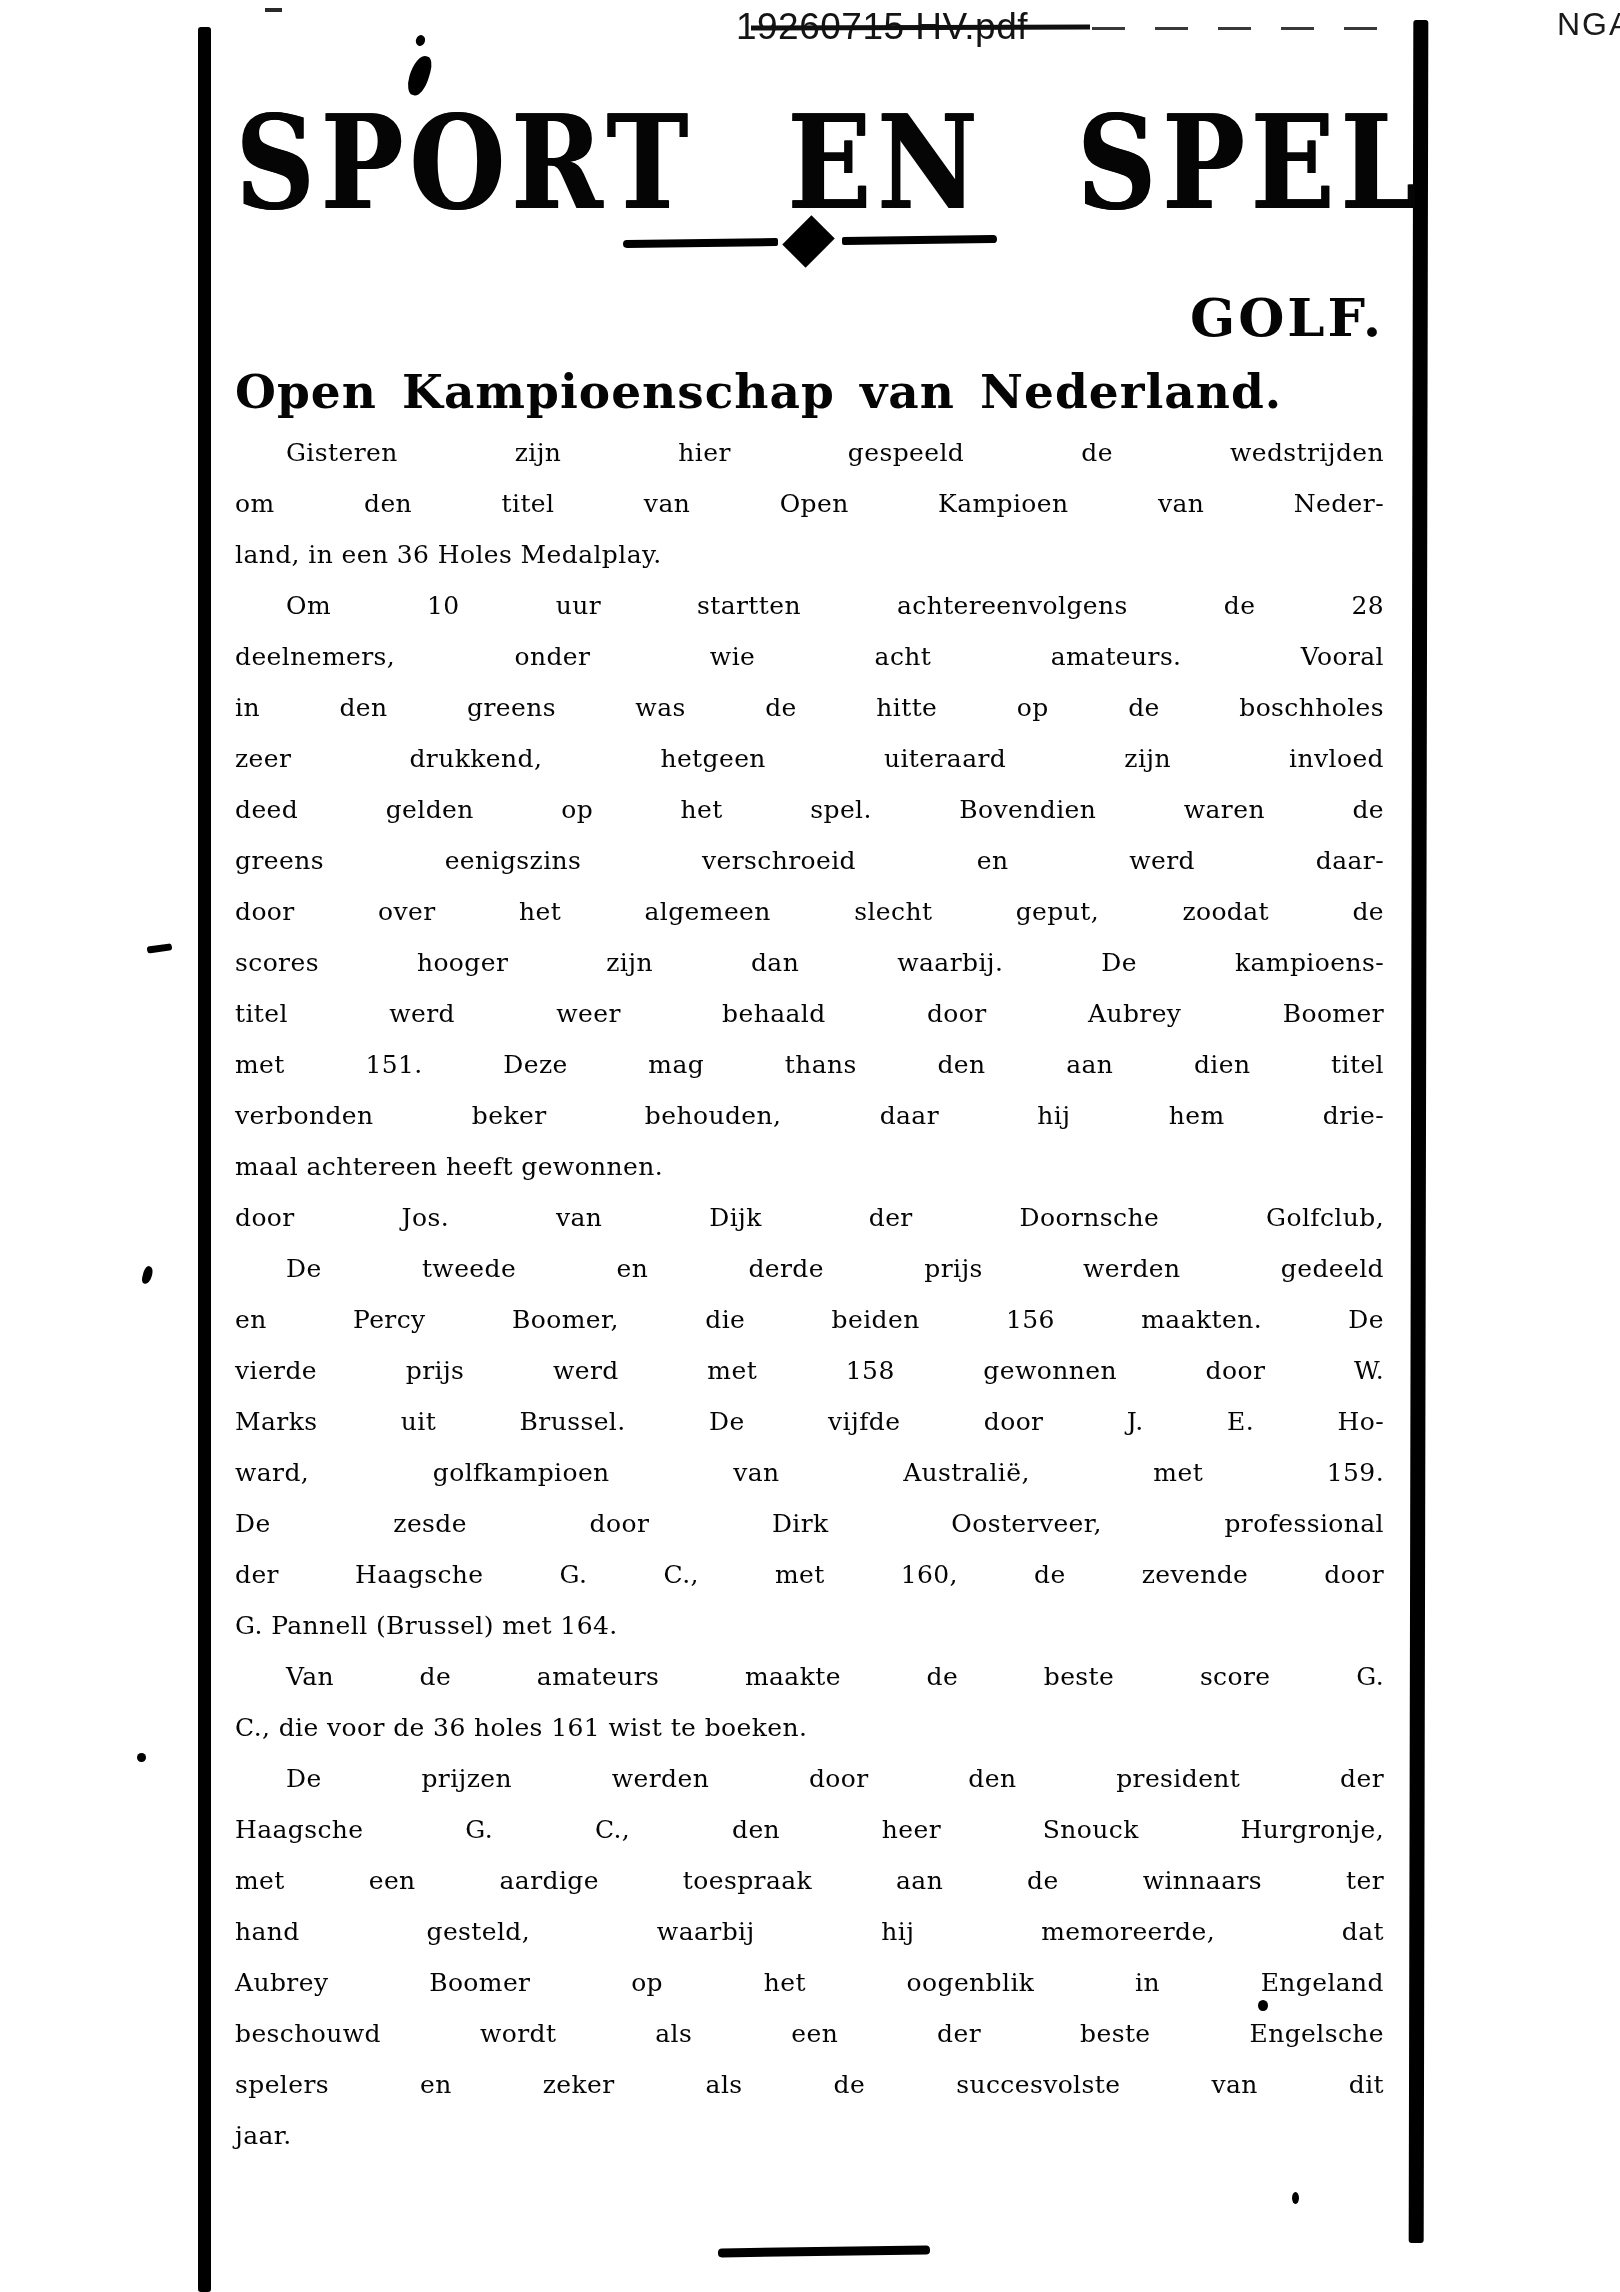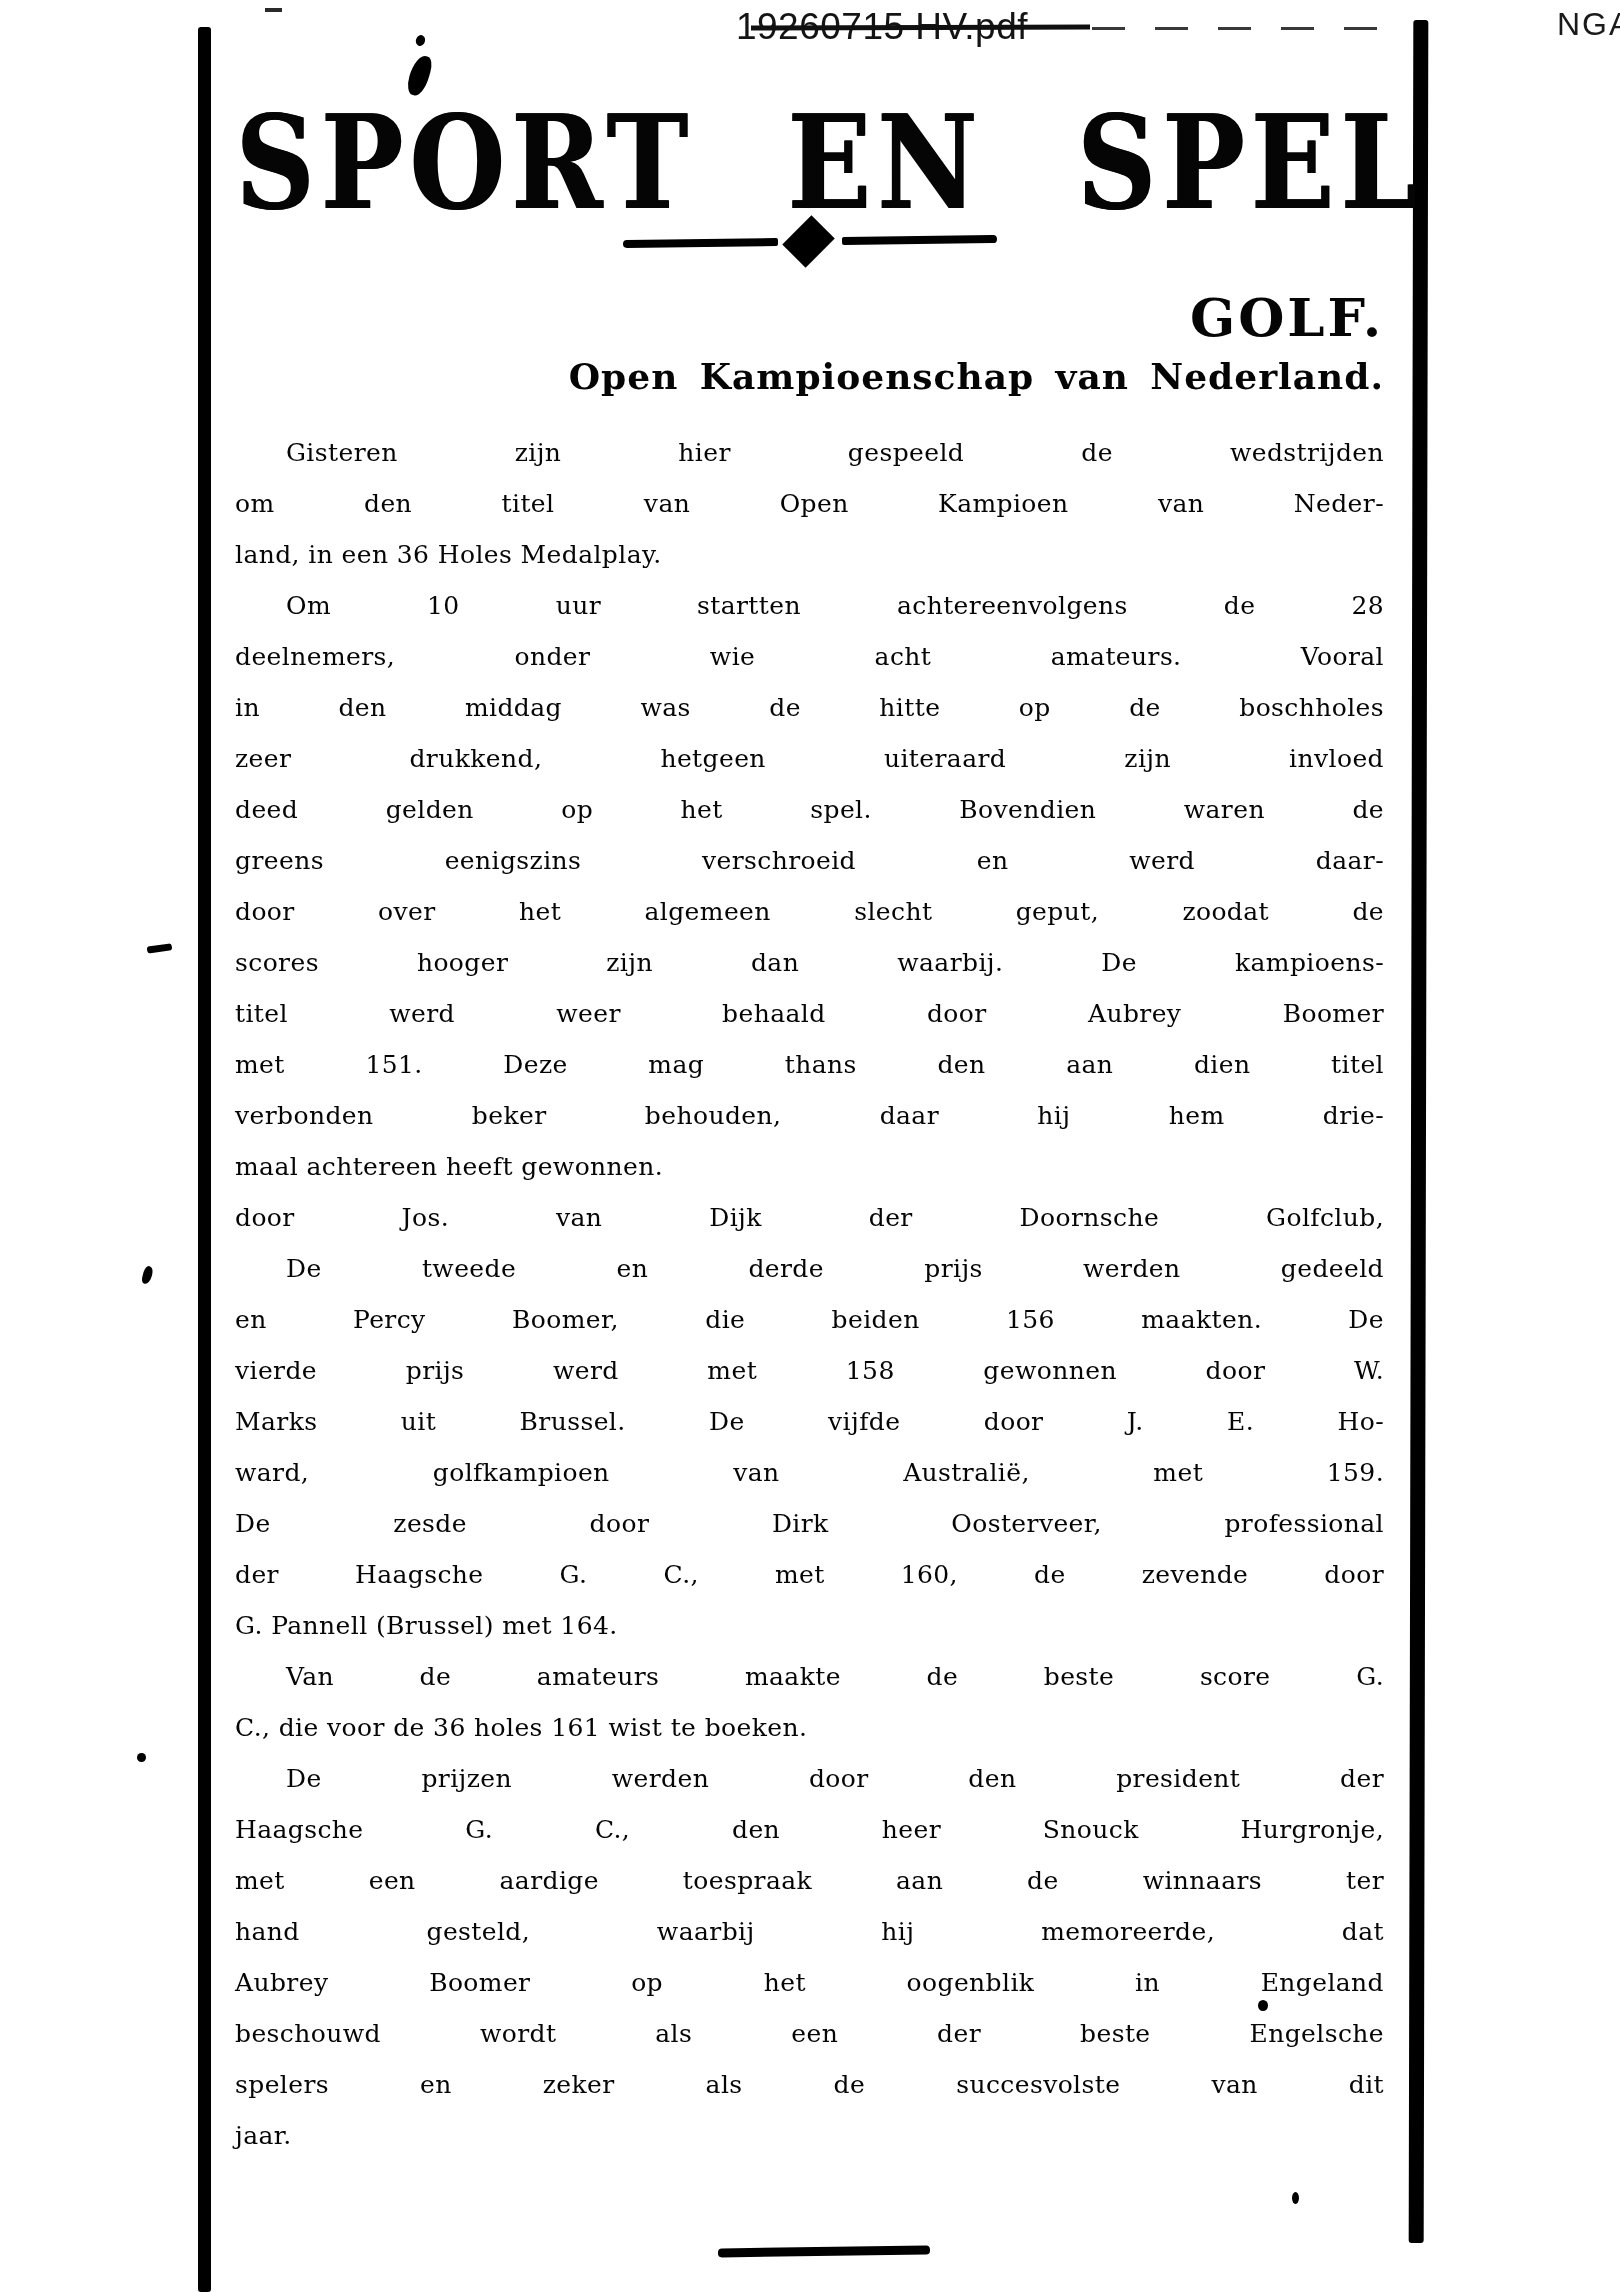--- a/index.html
+++ b/index.html
@@ -63,22 +63,22 @@
   .ornament .diamond {
     position:absolute; left:169px; top:2px; width:33px; height:33px;
     background:#000; transform:rotate(45deg) scaleY(1.25);
   }
 
   .section-heading {
     position:absolute; left:235px; top:286px; width:1149px;
     text-align:right; font-weight:700; font-size:53px; letter-spacing:2.9px;
   }
   .subheading {
-    position:absolute; left:235px; top:355px; width:1149px;
-    text-align:right; font-weight:700; font-size:36px;
+    position:absolute; left:235px; top:364px; width:1149px;
+    text-align:left; font-weight:700; font-size:47px;
     letter-spacing:1px; word-spacing:7.8px;
   }
 
   
   .article-body {
     position:absolute; left:235px; top:427px; width:1149px;
     font-size:25px; font-weight:400; letter-spacing:0.4px;
   }
   .bline {
     line-height:51px; height:51px;
@@ -127,21 +127,21 @@
 
   <div class="section-heading">GOLF.</div>
   <div class="subheading">Open Kampioenschap van Nederland.</div>
 
   <div class="article-body">
       <div class="bline first">Gisteren zijn hier gespeeld de wedstrijden</div>
       <div class="bline">om den titel van Open Kampioen van Neder-</div>
       <div class="bline end">land, in een 36 Holes Medalplay.</div>
       <div class="bline first">Om 10 uur startten achtereenvolgens de 28</div>
       <div class="bline">deelnemers, onder wie acht amateurs. Vooral</div>
-      <div class="bline">in den middag was de hitte op de boschholes</div>
+      <div class="bline">in den greens was de hitte op de boschholes</div>
       <div class="bline">zeer drukkend, hetgeen uiteraard zijn invloed</div>
       <div class="bline">deed gelden op het spel. Bovendien waren de</div>
       <div class="bline">greens eenigszins verschroeid en werd daar-</div>
       <div class="bline">door over het algemeen slecht geput, zoodat de</div>
       <div class="bline">scores hooger zijn dan waarbij. De kampioens-</div>
       <div class="bline">titel werd weer behaald door Aubrey Boomer</div>
       <div class="bline">met 151. Deze mag thans den aan dien titel</div>
       <div class="bline">verbonden beker behouden, daar hij hem drie-</div>
       <div class="bline end">maal achtereen heeft gewonnen.</div>
       <div class="bline">door Jos. van Dijk der Doornsche Golfclub,</div>

